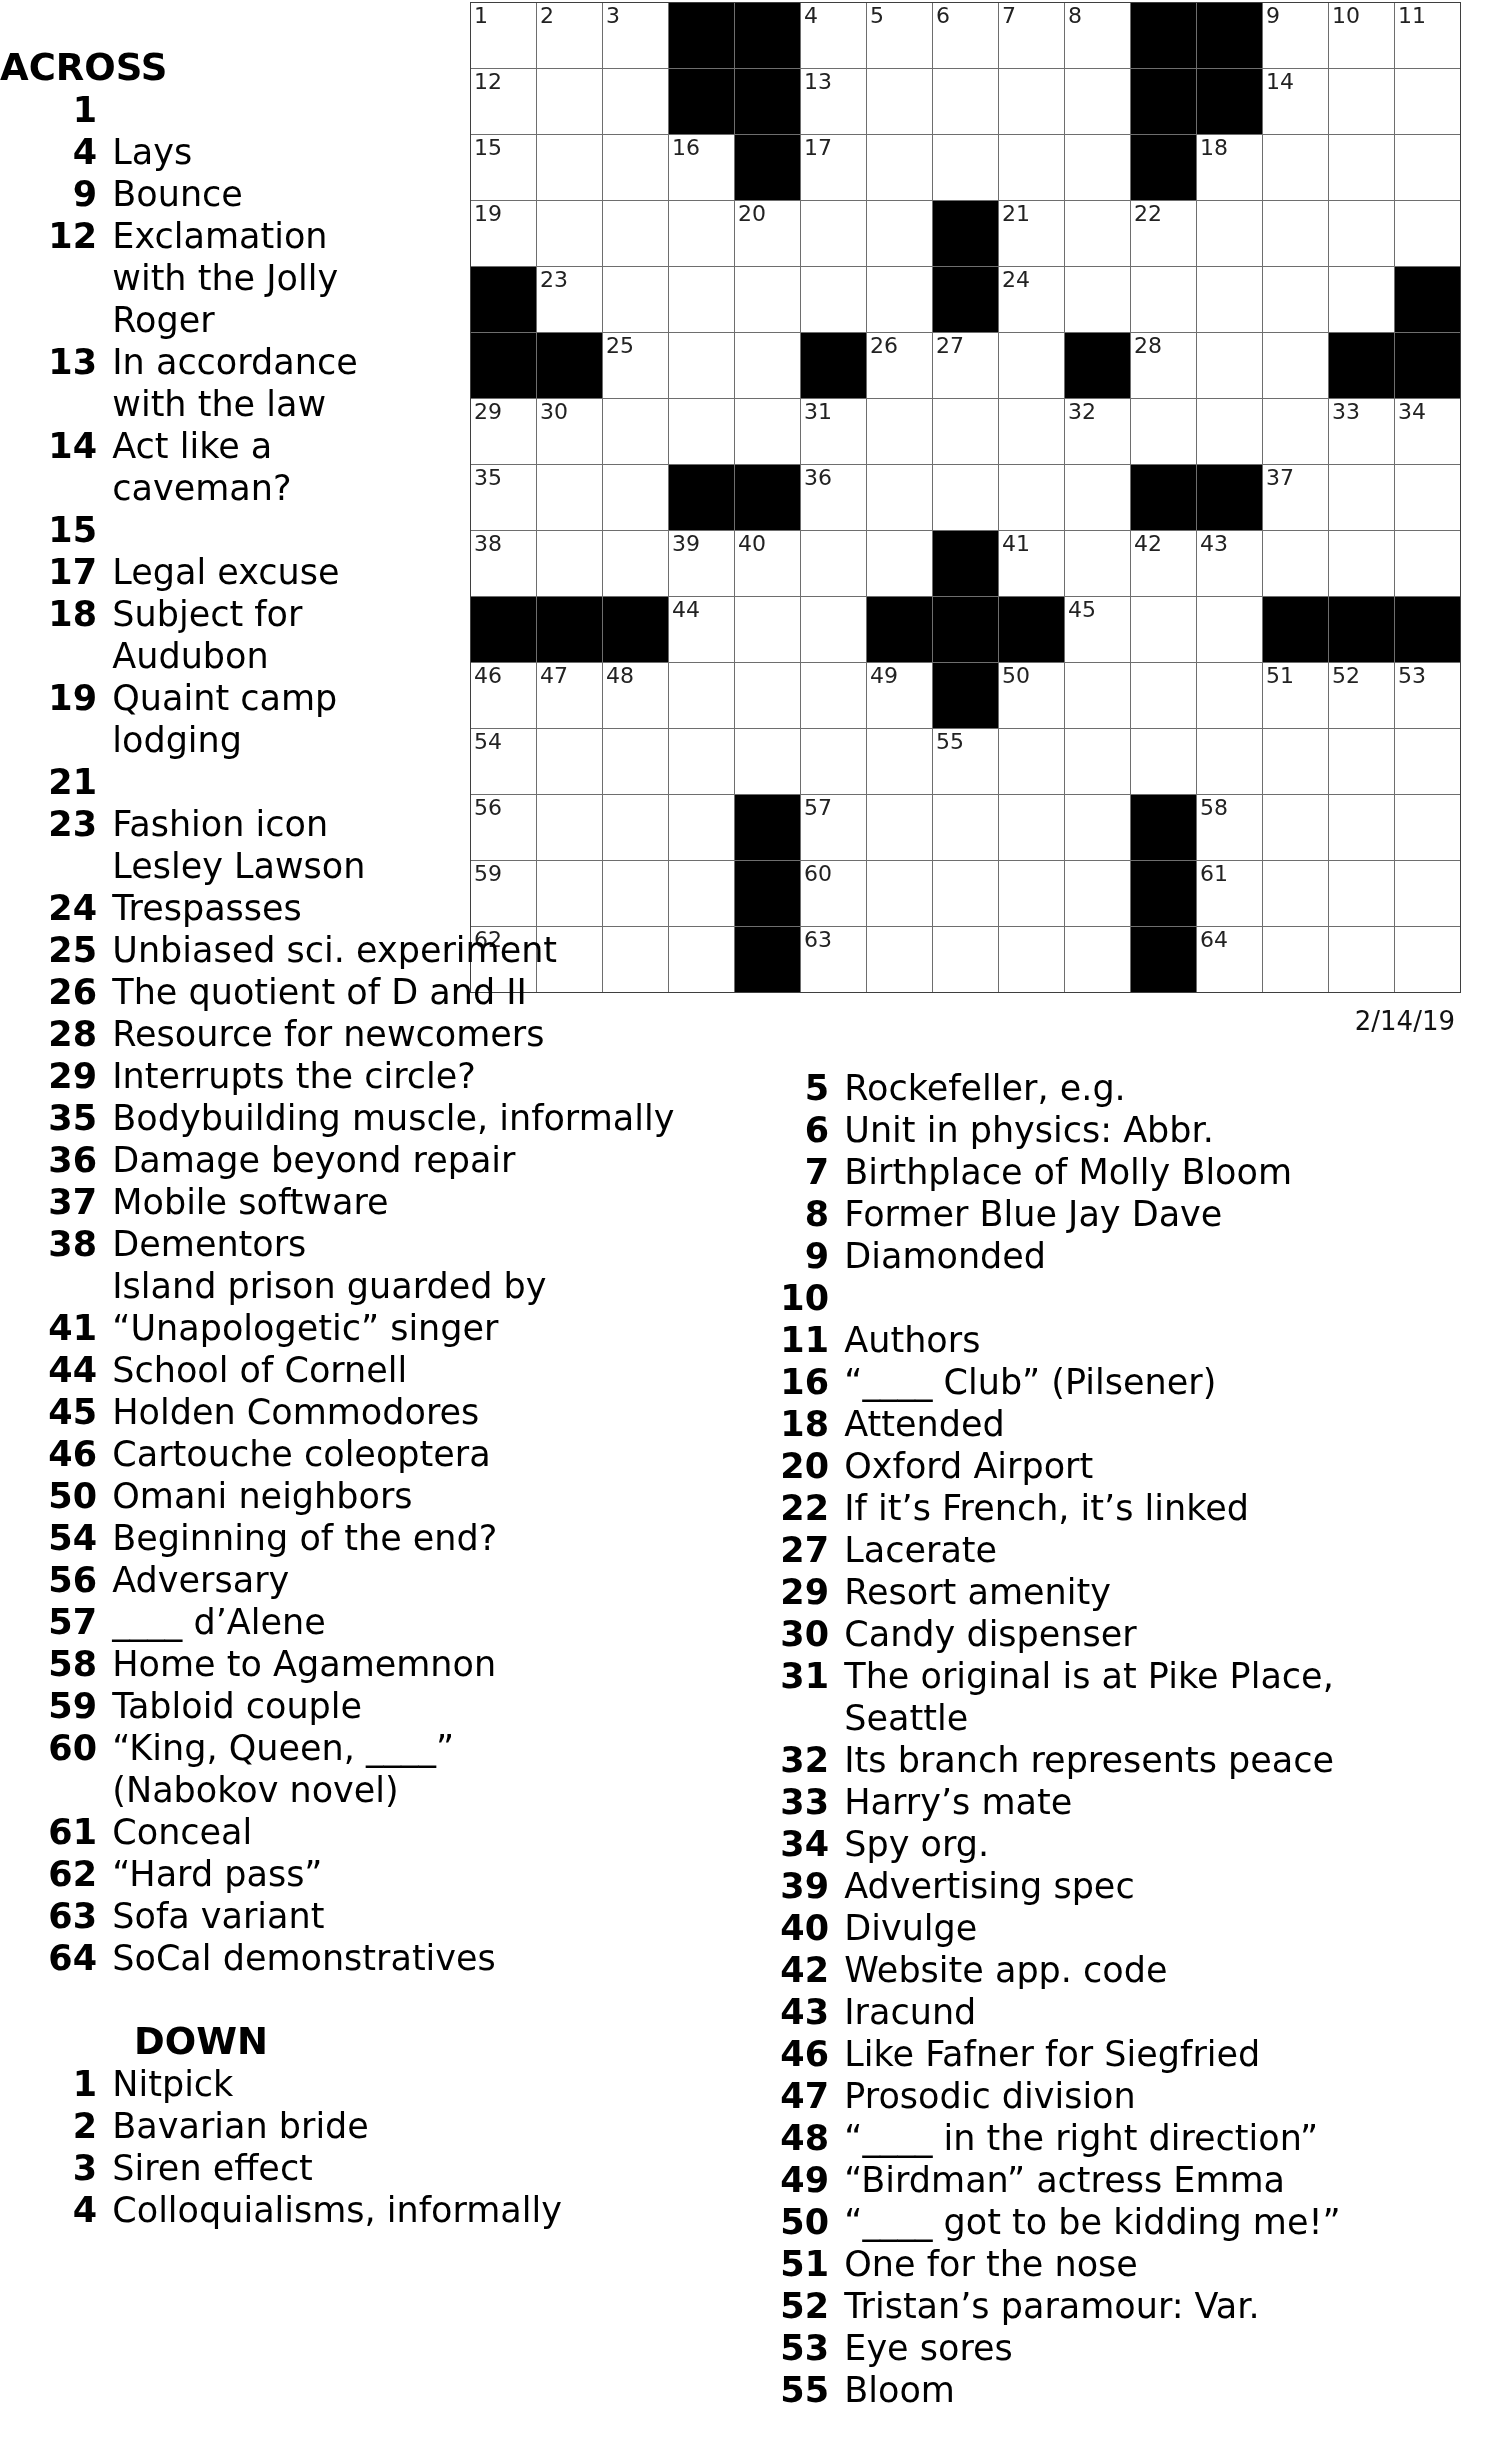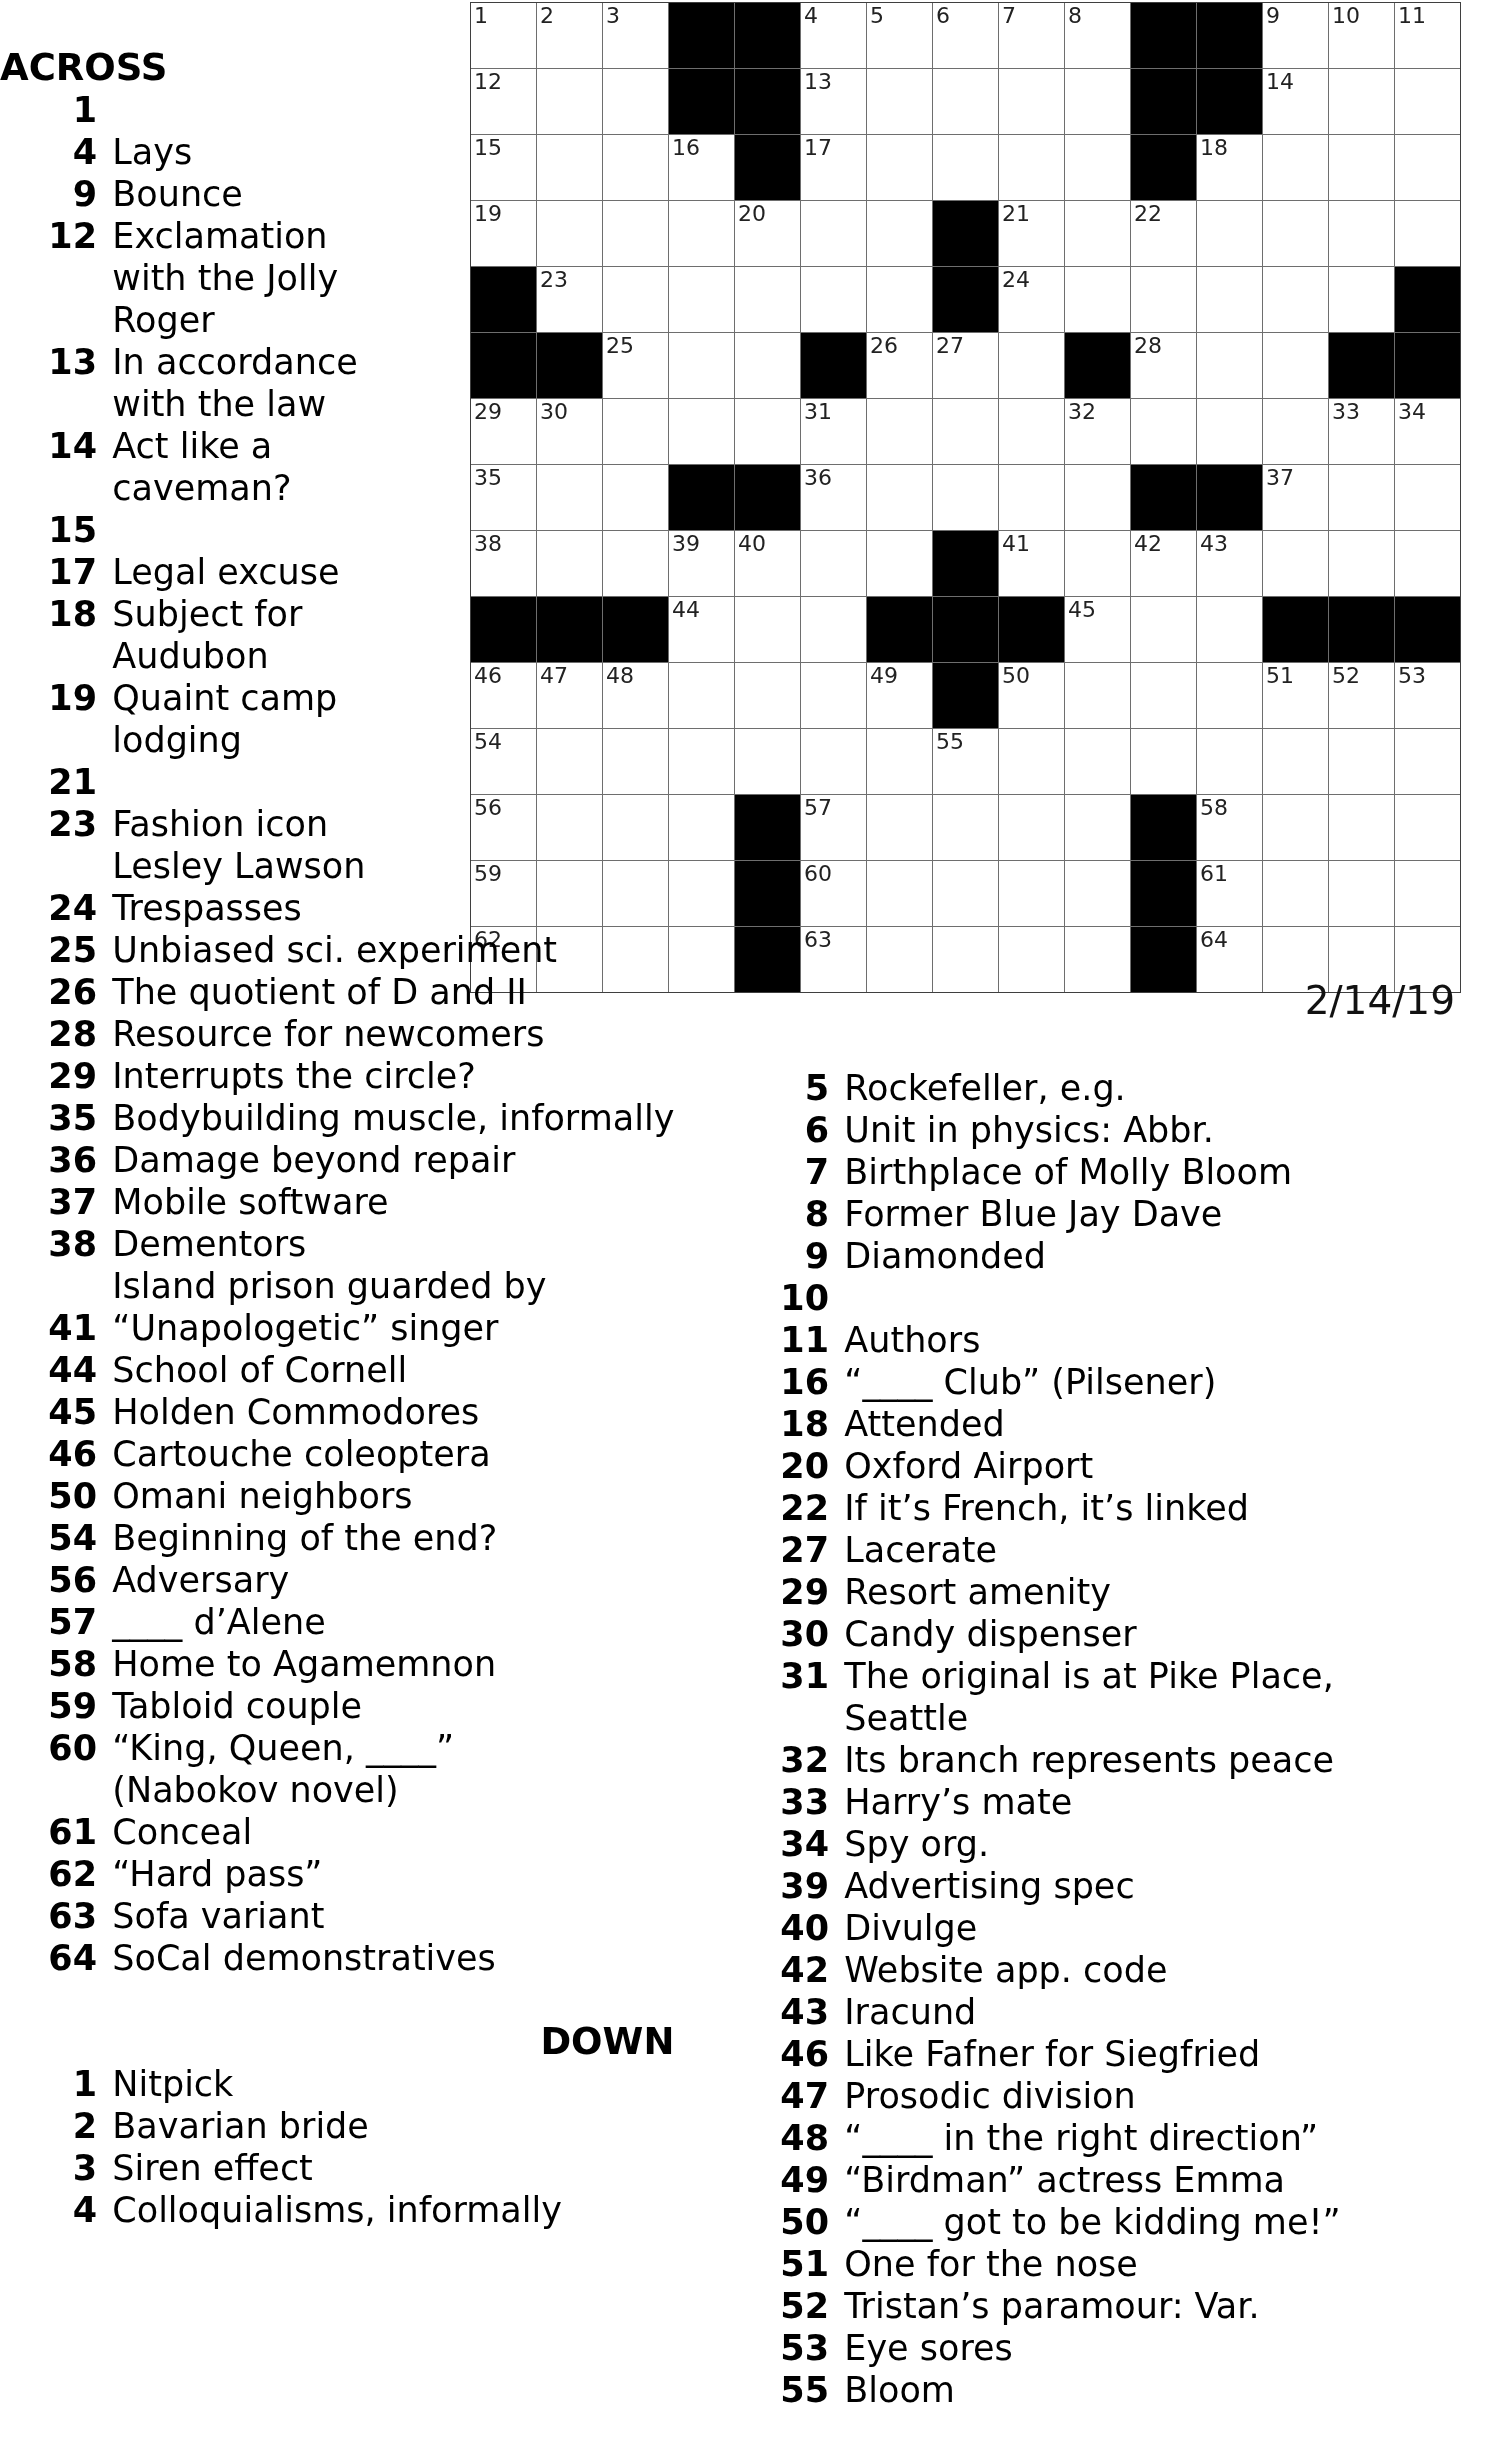--- a/index.html
+++ b/index.html
@@ -11,31 +11,31 @@
         display:grid;grid-template-columns:repeat(15,65px);grid-auto-rows:65px;
         gap:1px;background:#6e6e6e;border:1.9px solid #3f3f3f;}
   .cell{background:#ffffff;position:relative;}
   .cell.black{background:#000000;}
   .num{position:absolute;top:0;left:2.9px;font-size:22px;line-height:26px;color:#222;}
 
   
   .col-left{position:absolute;left:0;top:47px;}
   .col-right{position:absolute;left:717px;top:1067px;}
   .heading{font-weight:bold;font-size:37px;line-height:42px;}
-  .heading.down{margin-left:134px;margin-top:42px;text-align:right;}
+  .heading.down{margin-left:134px;margin-top:42px;}
   .clue{display:flex;align-items:flex-start;}
   .cnum{flex:none;width:97px;text-align:right;font-weight:bold;
         font-size:35px;line-height:42px;}
   .col-right .cnum{width:112px;}
   .ctext{margin-left:15.3px;font-size:35px;line-height:42px;white-space:nowrap;}
   .cline{height:42px;}
 
   
-  .date{position:absolute;left:1168px;top:980px;width:287px;text-align:right;
-        font-size:39px;line-height:42px;color:#111;}
+  .date{position:absolute;left:1168px;top:1000px;width:287px;text-align:right;
+        font-size:26px;line-height:42px;color:#111;}
 </style>
 </head>
 <body>
 
 <div class="page">
 
   <div class="grid">
       <div class="cell">
         <span class="num">1</span>
       </div>

